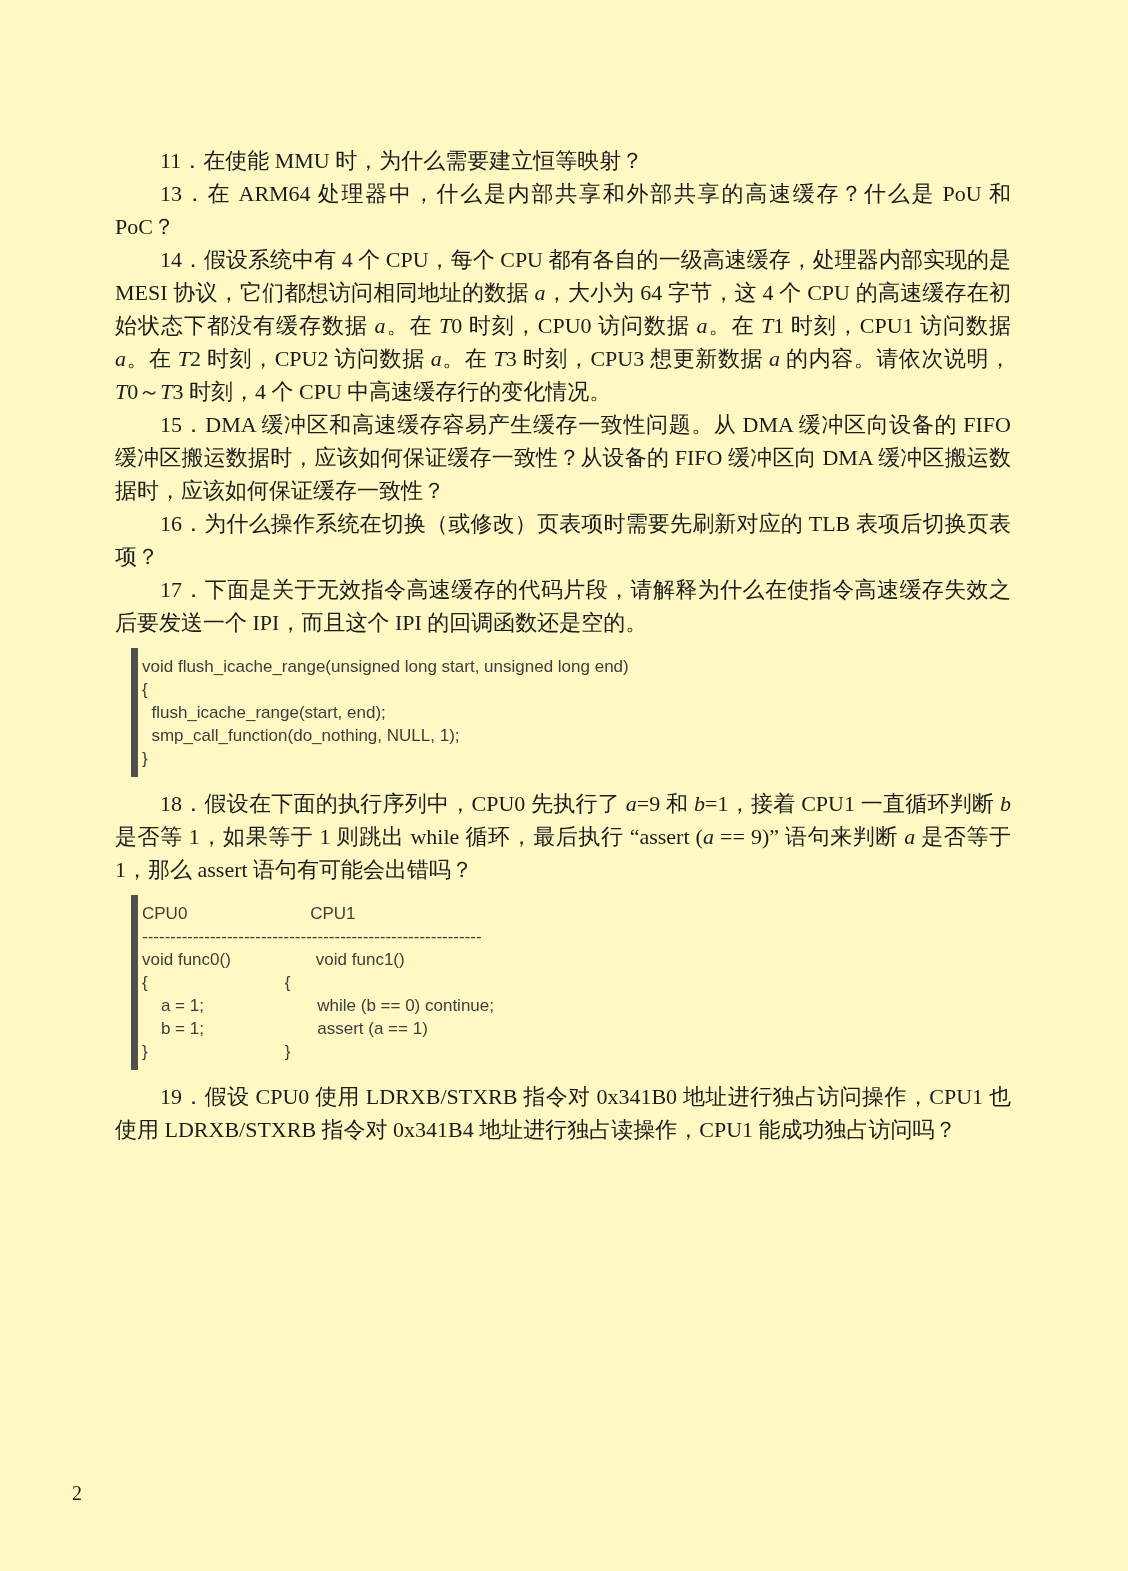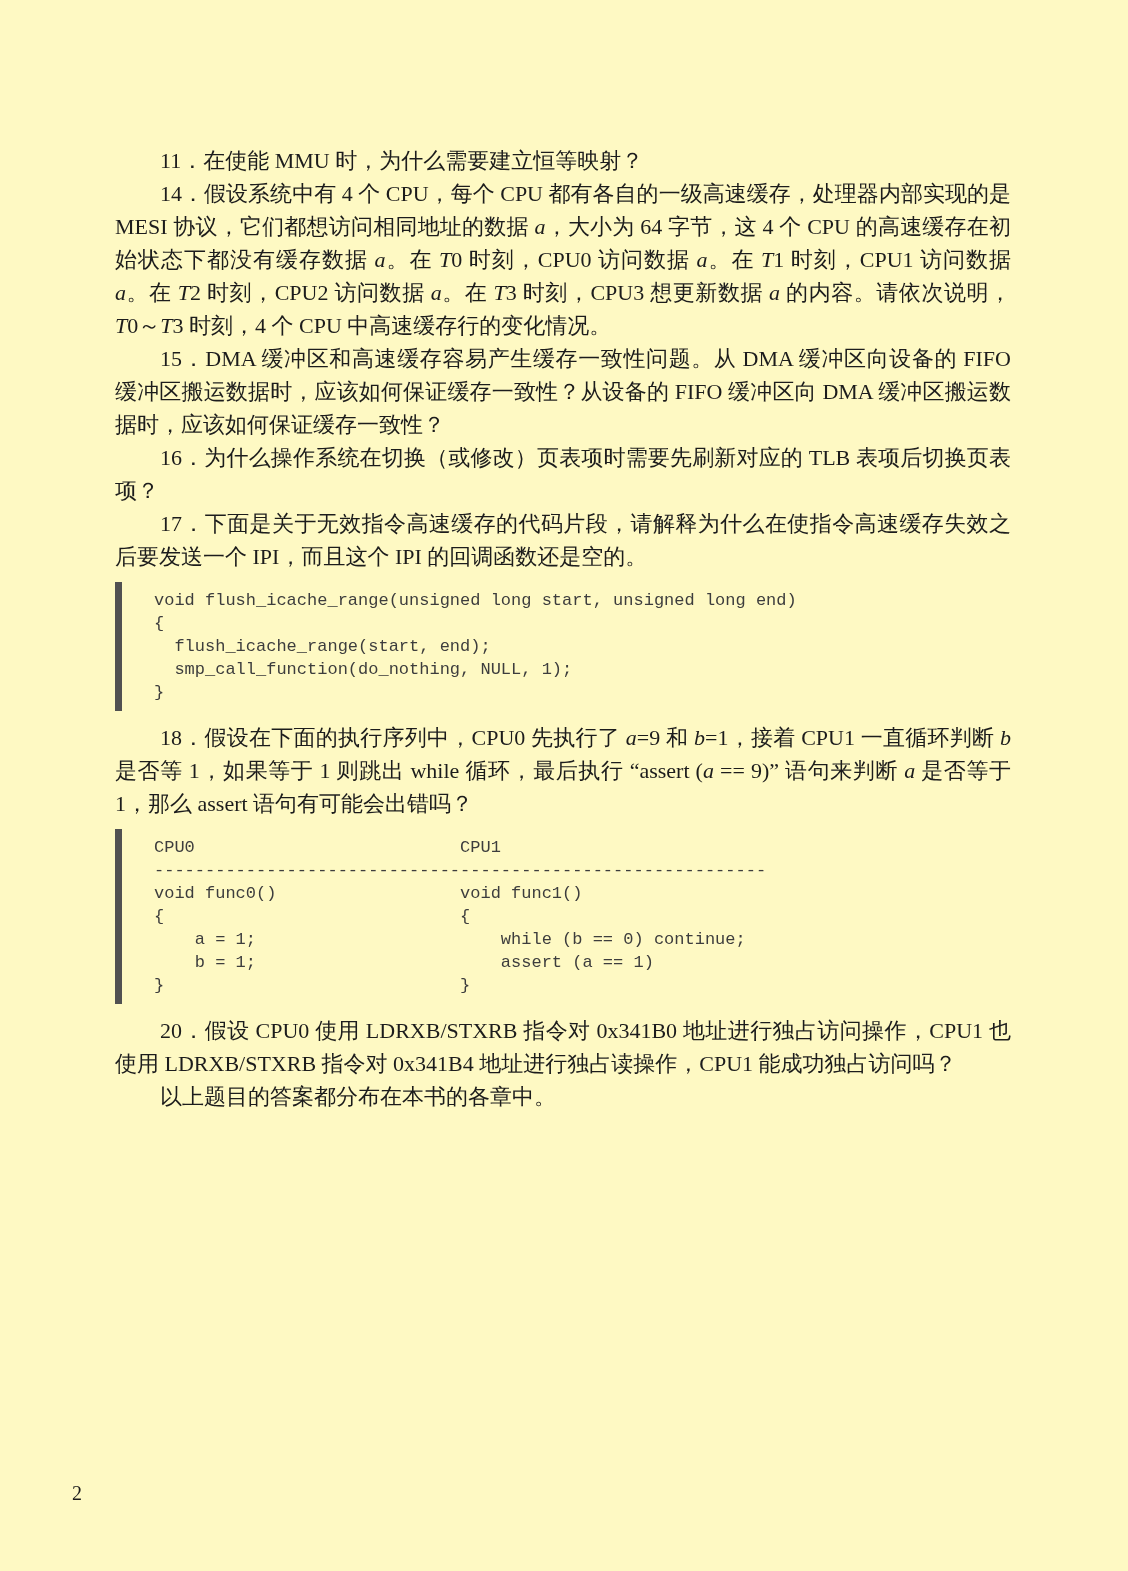--- a/index.html
+++ b/index.html
@@ -20,24 +20,24 @@
     font-size: 22px;
     line-height: 33px;
     text-align: justify;
   }
   .para {
     margin: 0;
     text-indent: 45px;
   }
   .var { font-style: italic; }
   .code {
-    margin: 9px 0 10px 0;
-    padding: 7px 0 7px 32px;
+    margin: 9px 0 10px 16px;
+    padding: 7px 0 7px 4px;
     border-left: 7px solid #515151;
-    font-family: Liberation Mono, monospace;
+    font-family: Liberation Sans, sans-serif;
     font-size: 17px;
     line-height: 23px;
     color: #3d3d3d;
     white-space: pre;
     text-align: left;
     overflow: hidden;
   }
   .page-number {
     position: absolute;
     left: 72px;
@@ -45,34 +45,34 @@
     font-size: 20px;
     color: #1c1c1c;
   }
 </style>
 </head>
 <body>
 
 <div class="page">
   <div class="content">
       <p class="para"><span>11．在使能 MMU 时，为什么需要建立恒等映射？</span></p>
+      <p class="para"><span>13．在 ARM64 处理器中，什么是内部共享和外部共享的高速缓存？什么是 PoU 和 PoC？</span></p>
       <p class="para"><span>14．假设系统中有 4 个 CPU，每个 CPU 都有各自的一级高速缓存，处理器内部实现的是 MESI 协议，它们都想访问相同地址的数据 </span><span class="var">a</span><span>，大小为 64 字节，这 4 个 CPU 的高速缓存在初始状态下都没有缓存数据 </span><span class="var">a</span><span>。在 </span><span class="var">T</span><span>0 时刻，CPU0 访问数据 </span><span class="var">a</span><span>。在 </span><span class="var">T</span><span>1 时刻，CPU1 访问数据 </span><span class="var">a</span><span>。在 </span><span class="var">T</span><span>2 时刻，CPU2 访问数据 </span><span class="var">a</span><span>。在 </span><span class="var">T</span><span>3 时刻，CPU3 想更新数据 </span><span class="var">a</span><span> 的内容。请依次说明，</span><span class="var">T</span><span>0～</span><span class="var">T</span><span>3 时刻，4 个 CPU 中高速缓存行的变化情况。</span></p>
       <p class="para"><span>15．DMA 缓冲区和高速缓存容易产生缓存一致性问题。从 DMA 缓冲区向设备的 FIFO 缓冲区搬运数据时，应该如何保证缓存一致性？从设备的 FIFO 缓冲区向 DMA 缓冲区搬运数据时，应该如何保证缓存一致性？</span></p>
       <p class="para"><span>16．为什么操作系统在切换（或修改）页表项时需要先刷新对应的 TLB 表项后切换页表项？</span></p>
       <p class="para"><span>17．下面是关于无效指令高速缓存的代码片段，请解释为什么在使指令高速缓存失效之后要发送一个 IPI，而且这个 IPI 的回调函数还是空的。</span></p>
       <pre class="code">void flush_icache_range(unsigned long start, unsigned long end)
 {
   flush_icache_range(start, end);
   smp_call_function(do_nothing, NULL, 1);
 }</pre>
       <p class="para"><span>18．假设在下面的执行序列中，CPU0 先执行了 </span><span class="var">a</span><span>=9 和 </span><span class="var">b</span><span>=1，接着 CPU1 一直循环判断 </span><span class="var">b</span><span> 是否等 1，如果等于 1 则跳出 while 循环，最后执行 “assert (</span><span class="var">a</span><span> == 9)” 语句来判断 </span><span class="var">a</span><span> 是否等于 1，那么 assert 语句有可能会出错吗？</span></p>
       <pre class="code">CPU0                          CPU1
 ------------------------------------------------------------
 void func0()                  void func1()
 {                             {
     a = 1;                        while (b == 0) continue;
     b = 1;                        assert (a == 1)
 }                             }</pre>
-      <p class="para"><span>20．假设 CPU0 使用 LDRXB/STXRB 指令对 0x341B0 地址进行独占访问操作，CPU1 也使用 LDRXB/STXRB 指令对 0x341B4 地址进行独占读操作，CPU1 能成功独占访问吗？</span></p>
-      <p class="para"><span>以上题目的答案都分布在本书的各章中。</span></p>
+      <p class="para"><span>19．假设 CPU0 使用 LDRXB/STXRB 指令对 0x341B0 地址进行独占访问操作，CPU1 也使用 LDRXB/STXRB 指令对 0x341B4 地址进行独占读操作，CPU1 能成功独占访问吗？</span></p>
     </div>
   <div class="page-number">2</div>
 </div>
 
 </body></html>

